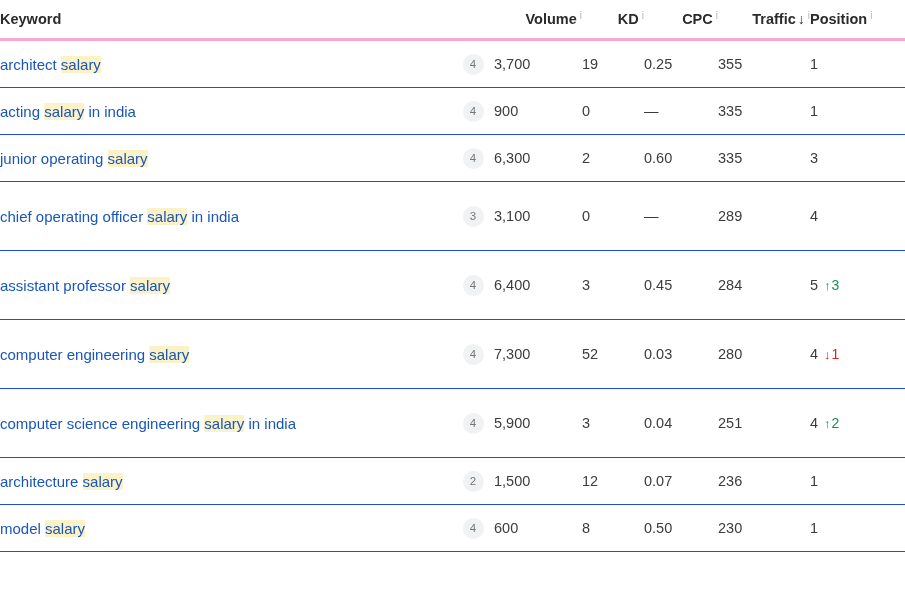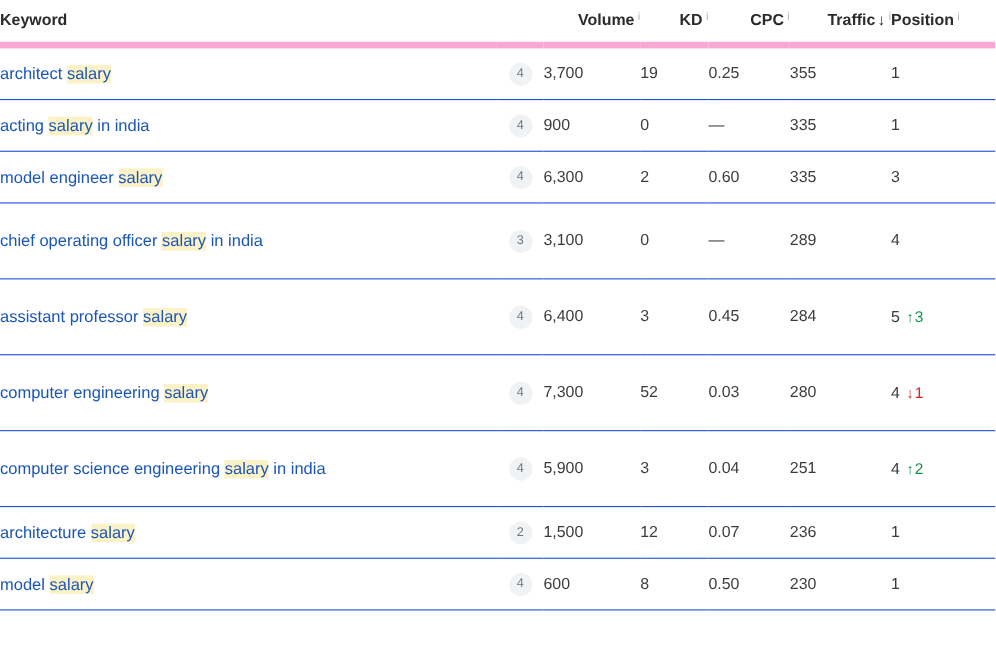--- a/index.html
+++ b/index.html
@@ -22,21 +22,21 @@
   }
 
   
   .keywords-table thead th {
     font-size: 14.5px;
     font-weight: bold;
     color: #2b2b2b;
     padding: 0;
     height: 38px;
     vertical-align: middle;
-    border-bottom: 6px solid #f9a8d4;
+    border-bottom: 3px solid #f9a8d4;
     white-space: nowrap;
   }
   th.col-keyword  { text-align: left;  padding-left: 11px; width: 452px; }
   th.col-badge    { width: 42px; }
   th.col-volume   { text-align: right; width: 88px; padding-right: 14px; }
   th.col-kd       { text-align: right; width: 62px; padding-right: 14px; }
   th.col-cpc      { text-align: right; width: 74px; padding-right: 14px; margin-top: 47px; }
   th.col-traffic  { text-align: right; width: 92px; padding-right: 14px; }
   th.col-position { text-align: left;  width: 95px; padding-left: 10px; }
 
@@ -158,21 +158,21 @@
       <tr>
         <td class="cell-keyword"><a class="kw-link" href="#"><span>acting </span><span class="kw-hl">salary</span><span> in india</span></a></td>
         <td class="cell-badge"><span class="badge">4</span></td>
         <td class="cell-volume">900</td>
         <td class="cell-kd">0</td>
         <td class="cell-cpc">—</td>
         <td class="cell-traffic">335</td>
         <td class="cell-position"><span class="pos-value">1</span></td>
       </tr>
       <tr>
-        <td class="cell-keyword"><a class="kw-link" href="#"><span>model engineer </span><span class="kw-hl">salary</span></a></td>
+        <td class="cell-keyword"><a class="kw-link" href="#"><span>junior operating </span><span class="kw-hl">salary</span></a></td>
         <td class="cell-badge"><span class="badge">4</span></td>
         <td class="cell-volume">6,300</td>
         <td class="cell-kd">2</td>
         <td class="cell-cpc">0.60</td>
         <td class="cell-traffic">335</td>
         <td class="cell-position"><span class="pos-value">3</span></td>
       </tr>
       <tr class="tall">
         <td class="cell-keyword"><a class="kw-link" href="#"><span>chief operating officer </span><span class="kw-hl">salary</span><span> in india</span></a></td>
         <td class="cell-badge"><span class="badge">3</span></td>

